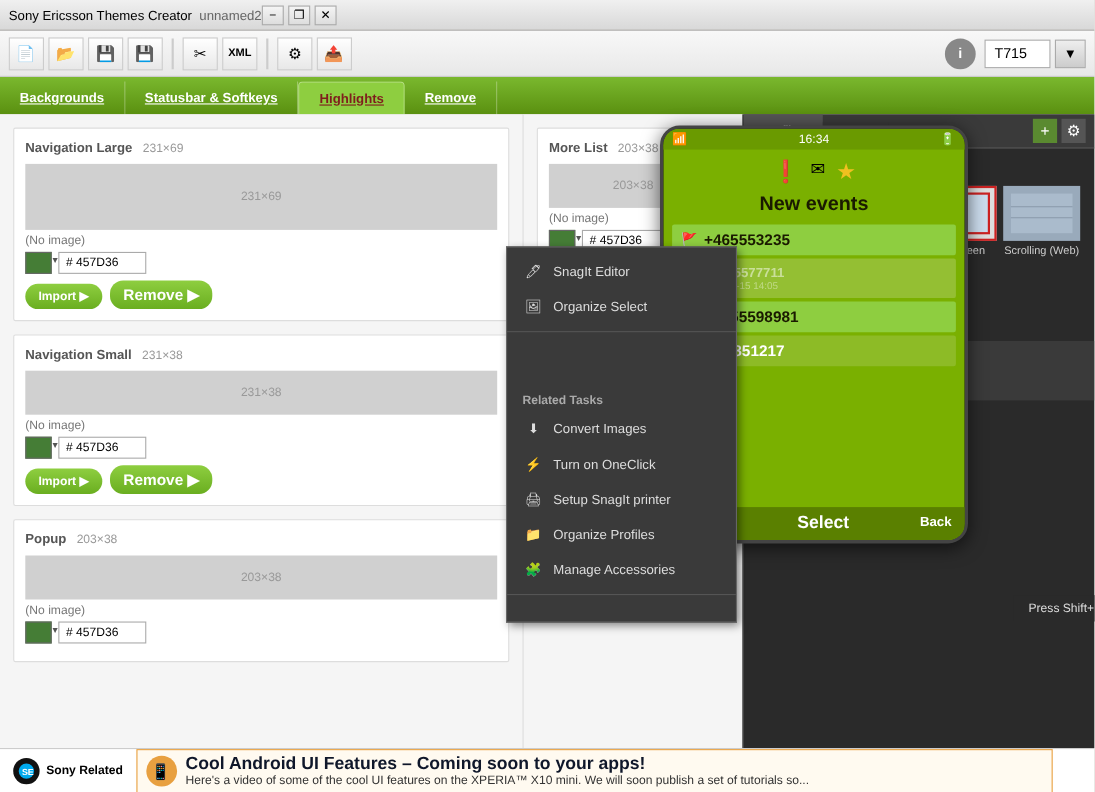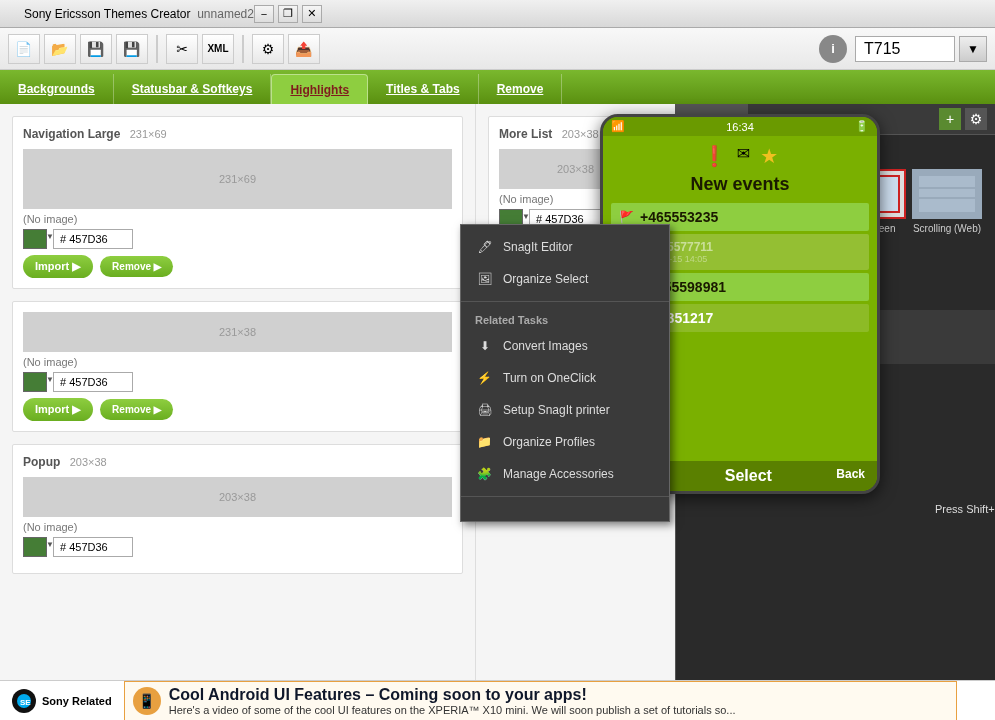--- a/index.html
+++ b/index.html
@@ -4,21 +4,21 @@
   <style>
     * { box-sizing: border-box; margin: 0; padding: 0; }
     body { font-family: Arial, sans-serif; font-size: 12px; background: #d4d0c8; width: 995px; height: 720px; overflow: hidden; }
 
     
     #titlebar {
       background: linear-gradient(to bottom, #f0f0f0, #d8d8d8);
       height: 28px;
       display: flex;
       align-items: center;
-      padding: 0 24px;
+      padding: 0 8px;
       border-bottom: 1px solid #aaa;
     }
     #titlebar-controls { display: flex; gap: 4px; }
     .title-btn {
       width: 20px; height: 18px; border: 1px solid #aaa; background: linear-gradient(to bottom, #f5f5f5, #ddd);
       display: flex; align-items: center; justify-content: center; cursor: pointer; font-size: 11px;
     }
 
     
     #toolbar {
@@ -38,21 +38,21 @@
     .toolbar-right { margin-left: auto; display: flex; align-items: center; gap: 8px; }
     .info-btn {
       width: 28px; height: 28px; border-radius: 50%; background: #888; color: white;
       display: flex; align-items: center; justify-content: center; font-weight: bold; font-size: 13px;
       cursor: pointer;
     }
     .device-select {
       display: flex; align-items: center; gap: 4px;
     }
     .device-input {
-      background: white; border: 1px solid #aaa; padding: 3px 8px; font-size: 16px; width: 100px; height: 26px;
+      background: white; border: 1px solid #aaa; padding: 3px 8px; font-size: 13px; width: 60px; height: 26px;
     }
     .device-btn {
       width: 28px; height: 26px; border: 1px solid #aaa; background: linear-gradient(to bottom, #eee, #ccc);
       display: flex; align-items: center; justify-content: center; cursor: pointer;
     }
 
     
     #tabbar {
       background: linear-gradient(to bottom, #7ab82e, #5a9010);
       height: 34px;
@@ -101,21 +101,21 @@
       border: 1px solid #aaa; padding: 2px 6px; font-size: 11px; width: 80px; height: 20px; background: white;
     }
     .btn-import {
       background: linear-gradient(to bottom, #8ece40, #6aae20);
       border: none; color: white; font-weight: bold; padding: 5px 12px;
       border-radius: 12px; cursor: pointer; font-size: 11px; margin-right: 4px;
     }
     .btn-remove {
       background: linear-gradient(to bottom, #8ece40, #6aae20);
       border: none; color: white; font-weight: bold; padding: 5px 12px;
-      border-radius: 12px; cursor: pointer; font-size: 10px;
+      border-radius: 12px; cursor: pointer; font-size: 14px;
     }
     .section-row { display: flex; gap: 16px; }
     .section-col { flex: 1; border: 1px solid #ddd; background: white; padding: 10px; border-radius: 2px; }
 
     
     #right-panel {
       width: 320px;
       background: #2a2a2a;
       border-left: 1px solid #555;
       overflow: hidden;
@@ -154,21 +154,21 @@
       background: #3a3a3a;
       border: 1px solid #666;
       z-index: 100;
       box-shadow: 3px 3px 8px rgba(0,0,0,0.5);
     }
     .context-menu-section { padding: 6px 0; border-bottom: 1px solid #555; }
     .context-menu-item {
       display: flex; align-items: center; gap: 8px;
       padding: 6px 14px; color: #ddd; font-size: 12px; cursor: pointer;
     }
-    .context-menu-title { color: #aaa; font-size: 11px; font-weight: bold; padding: 6px 14px 4px; }
+    .context-menu-title { color: #aaa; font-size: 11px; font-weight: bold; padding: 6px 14px 4px; margin-top: 44px; }
     .menu-icon { width: 20px; height: 20px; display: flex; align-items: center; justify-content: center; }
 
     
     #phone-mockup {
       position: absolute;
       left: 600px; top: 10px;
       width: 280px; height: 380px;
       background: #111;
       border-radius: 18px;
       border: 3px solid #444;
@@ -258,21 +258,20 @@
         <span>▼</span>
       </div>
     </div>
   </div>
 </div>
 
 <div id="tabbar">
   <div class="tab">Backgrounds</div>
   <div class="tab">Statusbar &amp; Softkeys</div>
   <div class="tab active">Highlights</div>
-  <div class="tab">Titles &amp; Tabs</div>
   <div class="tab">Remove</div>
 </div>
 
 <div id="main">
 
   <div id="left-panel">
 
     <div class="section-row">
       <div class="section-col">
         <div class="image-section-title">
@@ -289,20 +288,24 @@
         </div>
         <div>
           <button class="btn-import">Import ▶</button>
           <button class="btn-remove">Remove ▶</button>
         </div>
       </div>
     </div>
 
     <div style="margin-top:12px;">
       <div class="section-col">
+        <div class="image-section-title">
+          <b>Navigation Small</b>
+          <span style="margin-left:6px;">231×38</span>
+        </div>
         <div class="image-preview" style="height:40px;">
           <span>231×38</span>
         </div>
         <div class="no-image">(No image)</div>
         <div class="color-row">
           <div class="color-swatch"></div>
           <input class="color-input" value="# 457D36" style="">
         </div>
         <div>
           <button class="btn-import">Import ▶</button>

